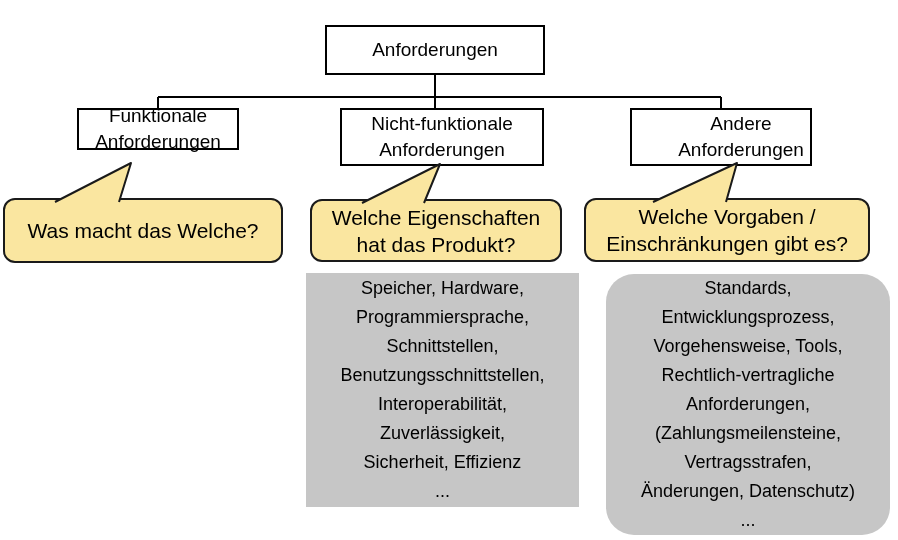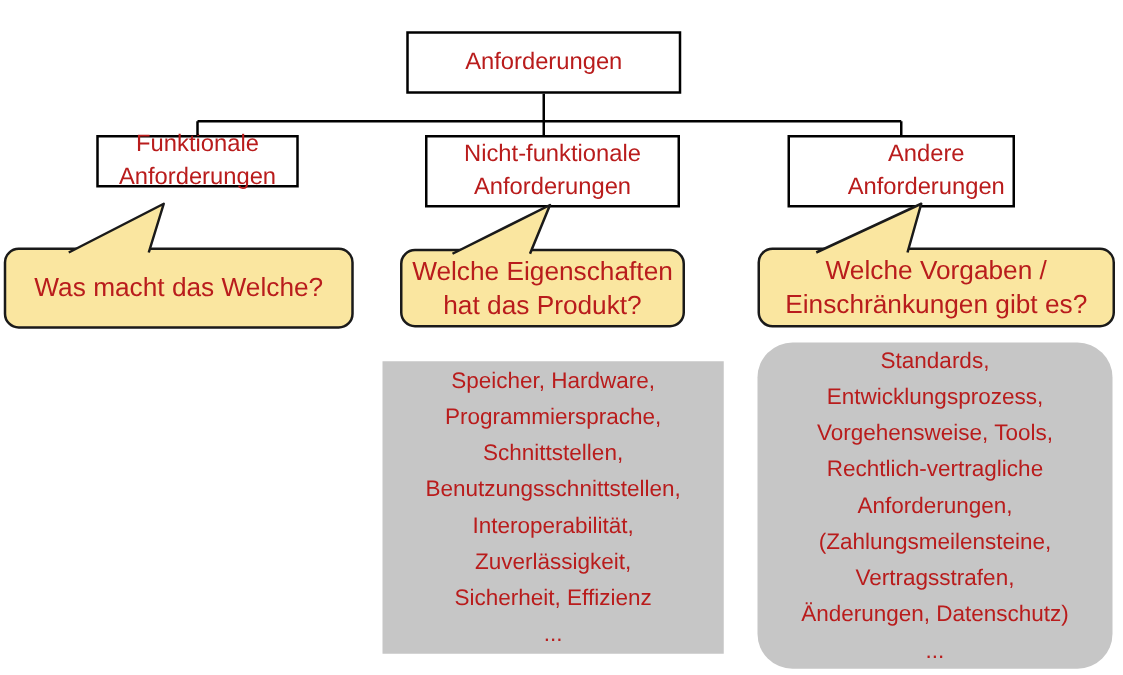--- a/index.html
+++ b/index.html
@@ -7,21 +7,21 @@
     padding: 0;
     background: #ffffff;
     font-family: "Liberation Sans", sans-serif;
   }
   .canvas {
     position: relative;
     width: 898px;
     height: 540px;
     background: #ffffff;
     overflow: hidden;
-    color: #b91c1c;
+    color: #000000;
     text-decoration: underline;
   }
   .node {
     position: absolute;
     background: #ffffff;
     border: 2px solid #000000;
     display: flex;
     align-items: center;
     justify-content: center;
     text-align: center;
@@ -55,24 +55,24 @@
   }
   .lines { white-space: pre-line; }
 
   
   #node-root        { left: 325px; top: 25px;  width: 220px; height: 50px; }
   #node-funktional  { left: 77px;  top: 108px; width: 162px; height: 42px; }
   #node-nichtfunk   { left: 340px; top: 108px; width: 204px; height: 58px; }
   #node-andere      { left: 630px; top: 108px; width: 182px; height: 58px; padding-left: 40px; }
 
   #callout-funktional { left: 3px;   top: 198px; width: 280px; height: 65px; }
-  #callout-nichtfunk  { left: 320px; top: 199px; width: 228px; height: 63px; }
-  #callout-andere     { left: 606px; top: 198px; width: 286px; height: 64px; }
+  #callout-nichtfunk  { left: 310px; top: 199px; width: 252px; height: 63px; }
+  #callout-andere     { left: 584px; top: 198px; width: 286px; height: 64px; }
 
-  #detail-nichtfunk { left: 306px; top: 273px; width: 273px; height: 234px; margin-top: 16px; }
+  #detail-nichtfunk { left: 306px; top: 273px; width: 273px; height: 234px; }
   #detail-andere    { left: 606px; top: 274px; width: 284px; height: 261px; border-radius: 28px; }
 
   svg.overlay {
     position: absolute;
     left: 0; top: 0;
     width: 898px; height: 540px;
     pointer-events: none;
   }
 </style>
 </head>

